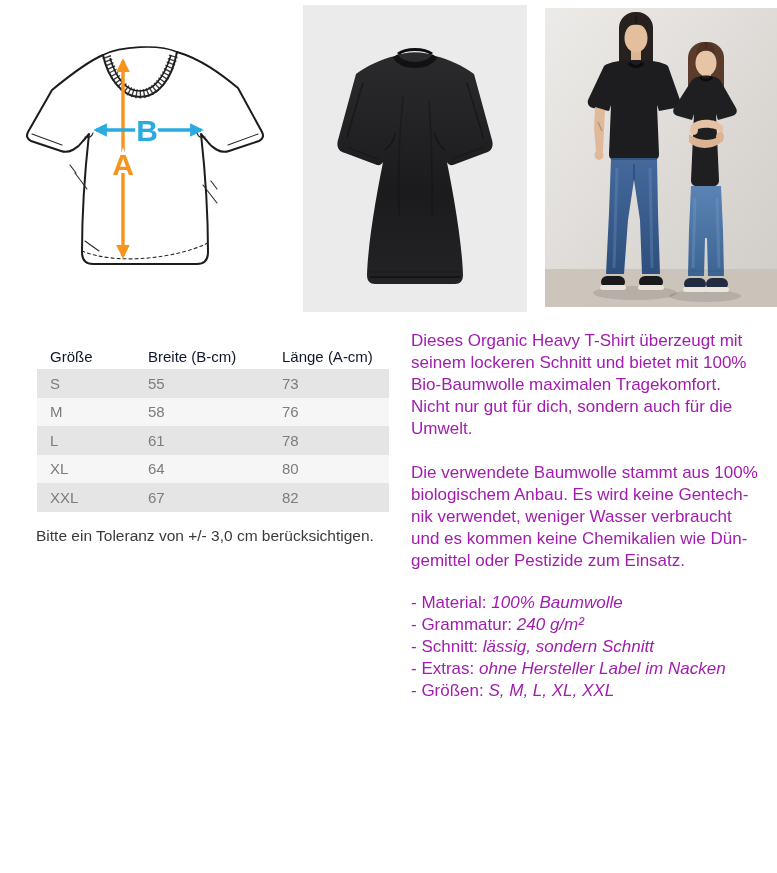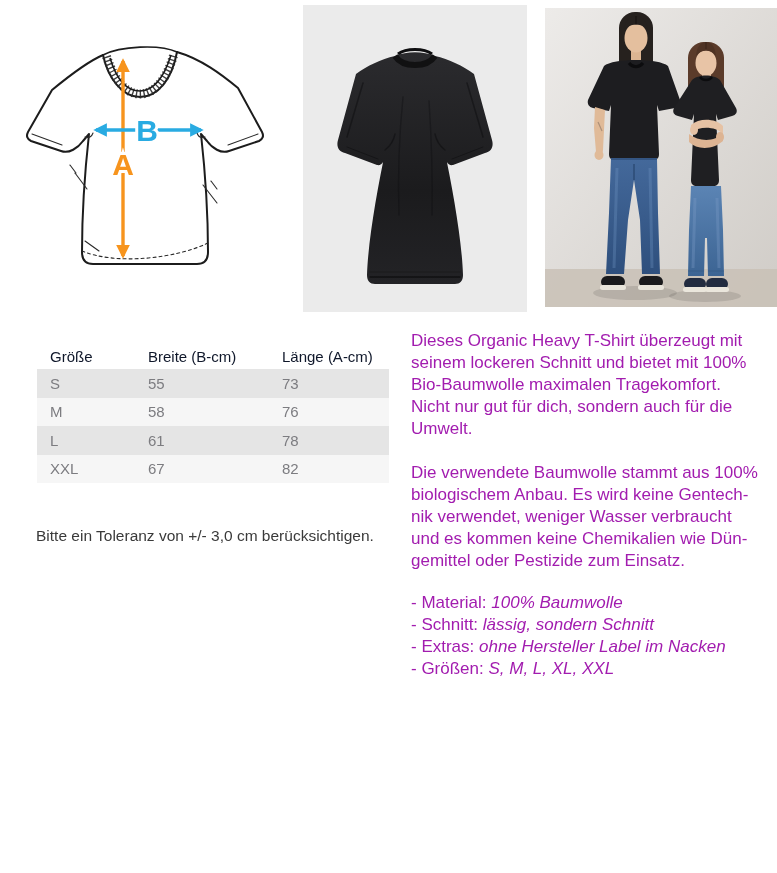--- a/index.html
+++ b/index.html
@@ -214,20 +214,25 @@
         <td>M</td>
         <td>58</td>
         <td>76</td>
       </tr>
       <tr>
         <td>L</td>
         <td>61</td>
         <td>78</td>
       </tr>
       <tr>
+        <td>XL</td>
+        <td>64</td>
+        <td>80</td>
+      </tr>
+      <tr>
         <td>XXL</td>
         <td>67</td>
         <td>82</td>
       </tr>
     </tbody>
 </table>
 
 <div class="tolerance abs">Bitte ein Toleranz von +/- 3,0 cm berücksichtigen.</div>
 
 <div class="desc abs">
@@ -240,20 +245,24 @@
 biologischem Anbau. Es wird keine Gentech-
 nik verwendet, weniger Wasser verbraucht
 und es kommen keine Chemikalien wie Dün-
 gemittel oder Pestizide zum Einsatz.</p>
   <div class="specs">
       <div class="spec-row">
         <span class="spec-label">- Material: </span>
         <span class="spec-value">100% Baumwolle</span>
       </div>
       <div class="spec-row">
+        <span class="spec-label">- Grammatur: </span>
+        <span class="spec-value">240 g/m²</span>
+      </div>
+      <div class="spec-row">
         <span class="spec-label">- Schnitt: </span>
         <span class="spec-value">lässig, sondern Schnitt</span>
       </div>
       <div class="spec-row">
         <span class="spec-label">- Extras: </span>
         <span class="spec-value">ohne Hersteller Label im Nacken</span>
       </div>
       <div class="spec-row">
         <span class="spec-label">- Größen: </span>
         <span class="spec-value">S, M, L, XL, XXL</span>

